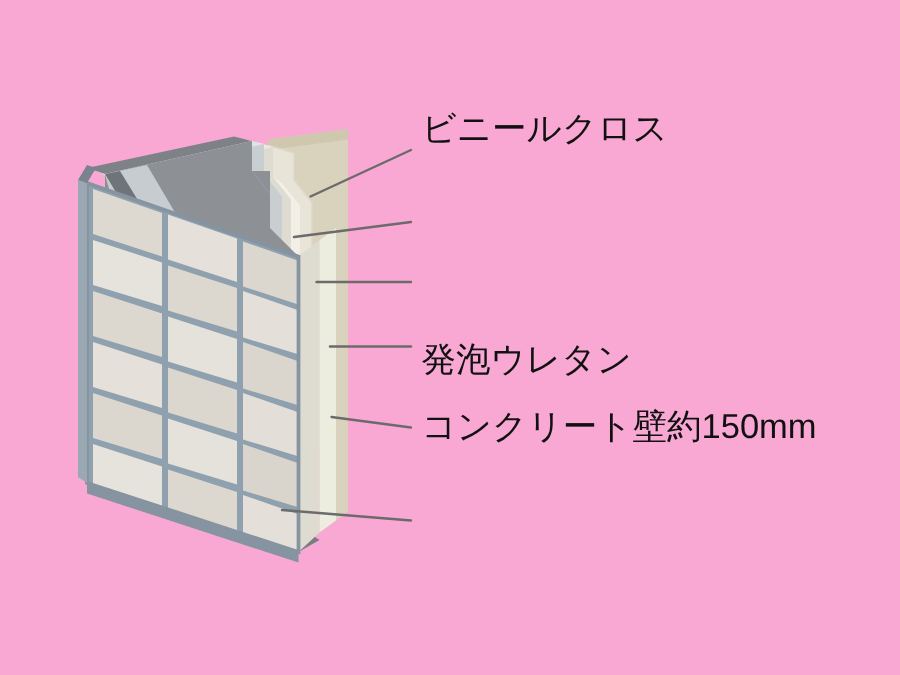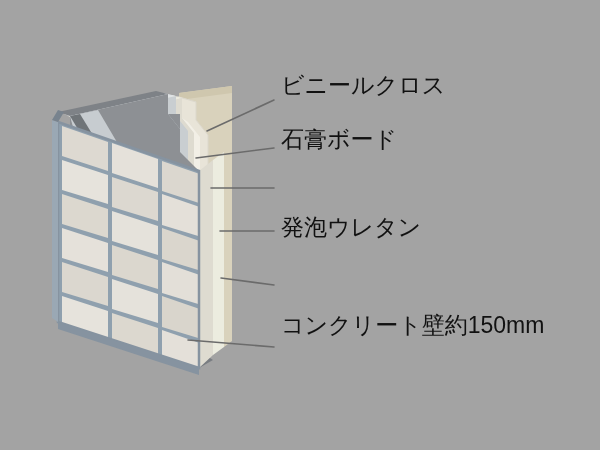--- a/index.html
+++ b/index.html
@@ -1,18 +1,18 @@
 <!DOCTYPE html>
 <html><head>
 <meta charset="utf-8">
 <style>
   html,body{margin:0;padding:0;background:#ffffff;}
   body{width:600px;height:450px;overflow:hidden;
        font-family:"Liberation Sans","DejaVu Sans",sans-serif;}
-  #stage{position:relative;width:600px;height:450px;background:#a3a3a3;}
+  #stage{position:relative;width:600px;height:450px;background:#f9a8d4;}
   #diagram{position:absolute;left:0;top:0;width:600px;height:450px;}
   .lbl{position:absolute;font-size:23px;line-height:23px;color:#111111;
        white-space:nowrap;letter-spacing:0px;}
 </style>
 </head>
 <body>
 
 <div id="stage">
 
   <svg id="diagram" viewBox="0 0 600 450">
@@ -122,21 +122,20 @@
       <line x1="274" y1="148" x2="196" y2="158"></line>
       <line x1="274" y1="188" x2="211" y2="188"></line>
       <line x1="274" y1="231" x2="220" y2="231"></line>
       <line x1="274" y1="285" x2="221" y2="278"></line>
       <line x1="274" y1="347" x2="188" y2="340"></line>
     </g>
   </svg>
 
   <div class="lbl" style="left:281px;top:74px;">ビニールクロス</div>
 
-  <div class="lbl" style="left:281px;top:128px;">石膏ボード</div>
 
 
-  <div class="lbl" style="left:281px;top:216px;">発泡ウレタン</div>
+  <div class="lbl" style="left:281px;top:228px;">発泡ウレタン</div>
 
-  <div class="lbl" style="left:281px;top:273px;margin-top:41px;">コンクリート壁約150mm</div>
+  <div class="lbl" style="left:281px;top:273px;">コンクリート壁約150mm</div>
 
 
 </div>
 
 </body></html>

